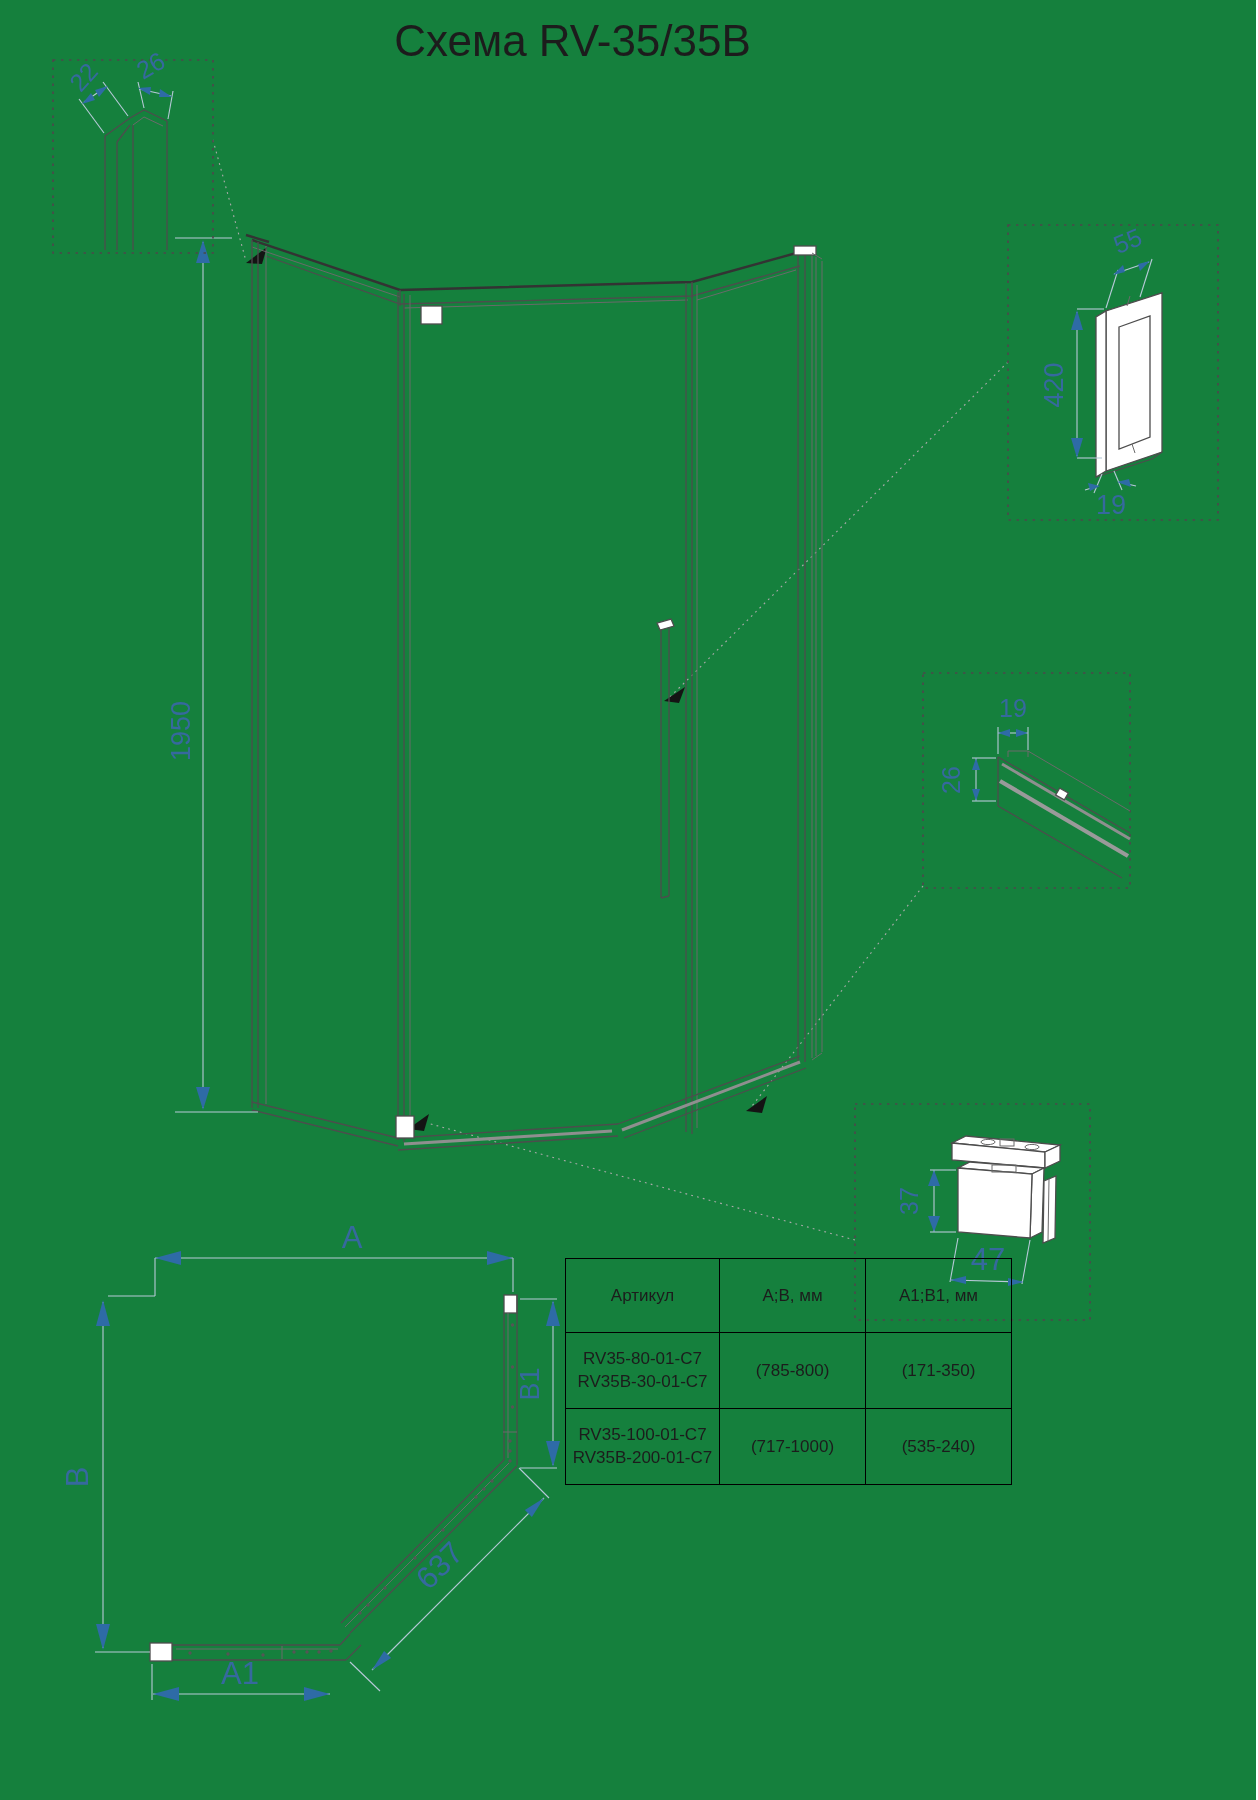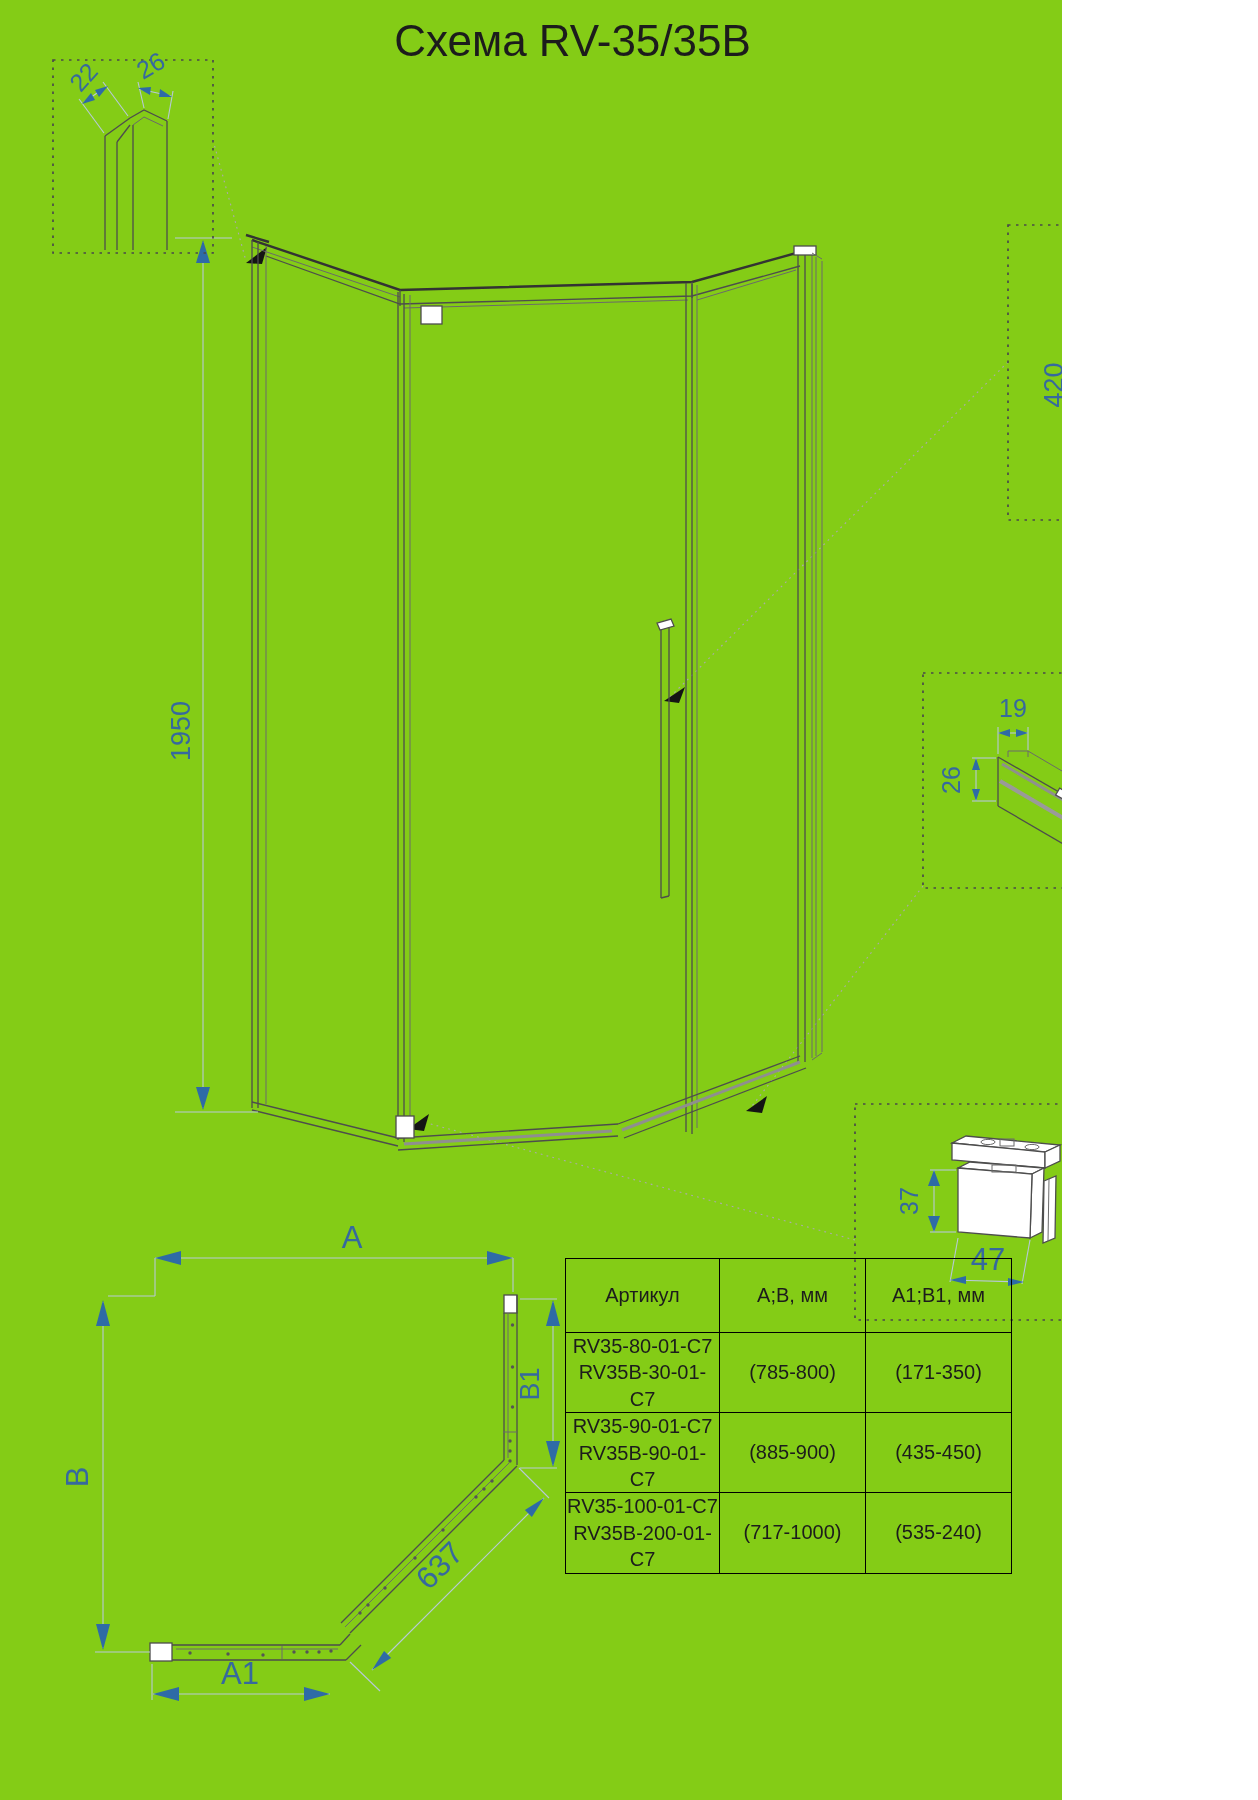--- a/index.html
+++ b/index.html
@@ -1,16 +1,16 @@
 <!DOCTYPE html>
 <html><head>
 <meta charset="utf-8">
 <style>
   html,body{margin:0;padding:0;background:#ffffff;}
-  .page{position:relative;width:1062px;height:1800px;background:#84cc16;overflow:hidden;
+  .page{position:relative;width:1256px;height:1800px;background:#15803d;overflow:hidden;
         font-family:"Liberation Sans",sans-serif;}
   .title{position:absolute;left:0;top:16px;width:1145px;text-align:center;
          font-size:44px;color:#1c1c1c;letter-spacing:0px;}
   svg{position:absolute;left:0;top:0;}
   
   .k{stroke:#4d4d4d;stroke-width:1.3;fill:none;}
   .kt{stroke:#6a6a6a;stroke-width:1;fill:none;}
   .k2{stroke:#333;stroke-width:2.4;fill:none;}
   .g3{stroke:#8f8f8f;stroke-width:3;fill:none;}
   .g4{stroke:#9a9a9a;stroke-width:4.2;fill:none;}
@@ -20,21 +20,21 @@
   .dl{stroke:#b7c9d8;stroke-width:1.1;fill:none;}
   .ar{fill:#2e6ba6;stroke:none;}
   .dim{fill:#36699e;font-family:"Liberation Sans",sans-serif;}
   .f25{font-size:25px;} .f27{font-size:27px;} .f30{font-size:31px;}
   .box{fill:none;stroke:#4a4a4a;stroke-width:1.7;stroke-dasharray:2.5 5.5;}
   .lead{stroke:#ababab;stroke-width:1.1;fill:none;stroke-dasharray:1.8 4.2;}
   .blk{fill:#141414;stroke:none;}
   
   .tblwrap{position:absolute;left:565px;top:1258px;}
   table{border-collapse:collapse;table-layout:fixed;width:446px;
-        font-size:20px;color:#1c1c1c;}
+        font-size:17px;color:#1c1c1c;}
   td,th{border:1px solid #000;text-align:center;vertical-align:middle;
         font-weight:normal;padding:0;}
   col.c1{width:154px;} col.c2{width:146px;} col.c3{width:146px;}
   tr.hd{height:74px;} tr.r{height:76px;margin-left:40px;}
   .art{line-height:1.32;}
 </style>
 </head>
 <body>
 
 <div class="page">
@@ -323,28 +323,20 @@
       <tr class="r">
         <td class="art">
           <div>RV35-80-01-C7</div>
           <div>RV35B-30-01-C7</div>
         </td>
         <td>(785-800)</td>
         <td>(171-350)</td>
       </tr>
       <tr class="r">
         <td class="art">
-          <div>RV35-90-01-C7</div>
-          <div>RV35B-90-01-C7</div>
-        </td>
-        <td>(885-900)</td>
-        <td>(435-450)</td>
-      </tr>
-      <tr class="r">
-        <td class="art">
           <div>RV35-100-01-C7</div>
           <div>RV35B-200-01-C7</div>
         </td>
         <td>(717-1000)</td>
         <td>(535-240)</td>
       </tr>
     </tbody>
       </table>
   </div>
 

